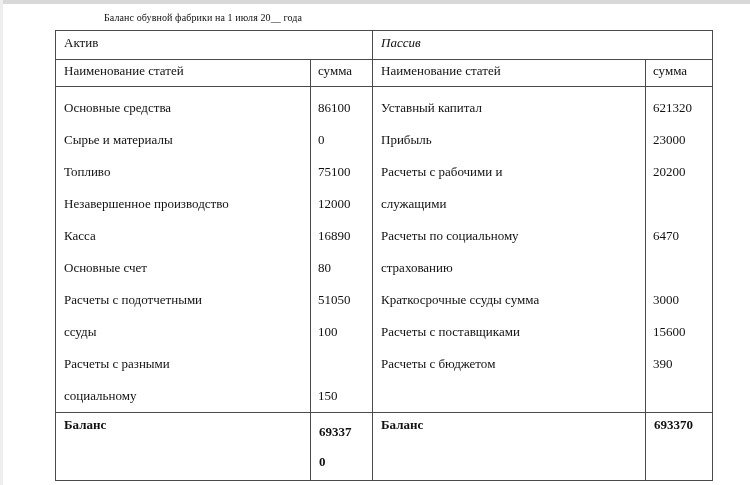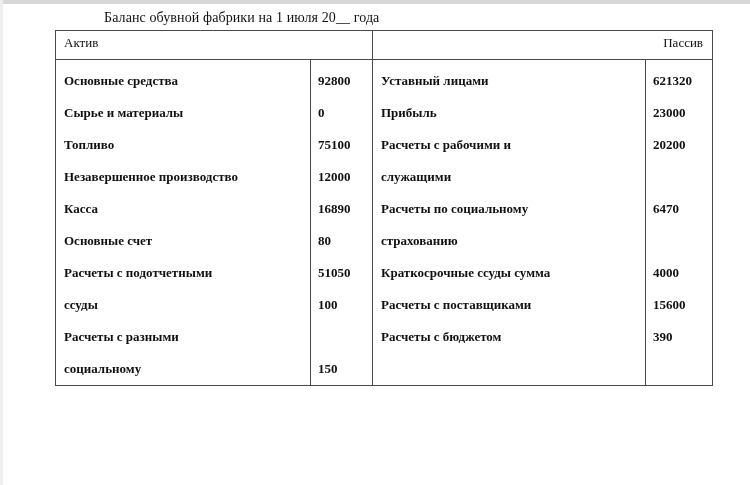--- a/index.html
+++ b/index.html
@@ -40,21 +40,21 @@
     left: 0;
     top: 0;
     width: 750px;
     height: 485px;
   }
 
   .doc-title {
     position: absolute;
     left: 104px;
     top: 8px;
-    font-size: 14px;
+    font-size: 10px;
     line-height: 19px;
     white-space: nowrap;
     letter-spacing: 0.1px;
   }
 
   .balance-table {
     position: absolute;
     left: 55px;
     top: 30px;
     width: 657px;
@@ -76,39 +76,38 @@
   col.c-sum-right  { width: 67px;  }
 
   
   .hdr-band {
     height: 29px;
   }
   .hdr-band td {
     padding: 4px 8px 0 8px;
   }
   .hdr-aktiv  { text-align: left; }
-  .hdr-passiv { text-align: right; padding-right: 9px !important; }
+  .hdr-passiv { text-align: left; padding-right: 9px !important; font-style: italic; }
 
   
   .hdr-sub { height: 27px; }
   .hdr-sub td {
     padding: 3px 8px 0 8px;
   }
 
   
   .body-cell {
     height: 298px;
     padding: 5px 8px 0 8px !important;
   }
   .line {
     height: 32px;
     line-height: 32px;
     white-space: nowrap;
     overflow: hidden;
-    font-weight: bold;
   }
 
   
   .total-row td {
     height: 63px;
     padding: 4px 8px 0 8px !important;
     font-weight: bold;
   }
   .total-row .line { height: 30px; line-height: 30px; }
 
@@ -131,69 +130,84 @@
       <col class="c-name-right">
       <col class="c-sum-right">
     </colgroup>
     <tbody>
 
       <tr class="hdr-band">
         <td class="hdr-aktiv" colspan="2">Актив</td>
         <td class="hdr-passiv" colspan="2">Пассив</td>
       </tr>
 
+      <tr class="hdr-sub">
+        <td>Наименование статей</td>
+        <td class="sum-col">сумма</td>
+        <td>Наименование статей</td>
+        <td class="sum-col">сумма</td>
+      </tr>
 
       <tr>
         <td class="body-cell">
           <div class="line">Основные средства</div>
           <div class="line">Сырье и материалы</div>
           <div class="line">Топливо</div>
           <div class="line">Незавершенное производство</div>
           <div class="line">Касса</div>
           <div class="line">Основные счет</div>
           <div class="line">Расчеты с подотчетными</div>
           <div class="line">ссуды</div>
           <div class="line">Расчеты с разными</div>
           <div class="line">социальному</div>
         </td>
         <td class="body-cell sum-col">
-          <div class="line">92800</div>
+          <div class="line">86100</div>
           <div class="line">0</div>
           <div class="line">75100</div>
           <div class="line">12000</div>
           <div class="line">16890</div>
           <div class="line">80</div>
           <div class="line">51050</div>
           <div class="line">100</div>
           <div class="line"></div>
           <div class="line">150</div>
         </td>
         <td class="body-cell">
-          <div class="line">Уставный лицами</div>
+          <div class="line">Уставный капитал</div>
           <div class="line">Прибыль</div>
           <div class="line">Расчеты с рабочими и</div>
           <div class="line">служащими</div>
           <div class="line">Расчеты по социальному</div>
           <div class="line">страхованию</div>
           <div class="line">Краткосрочные ссуды сумма</div>
           <div class="line">Расчеты с поставщиками</div>
           <div class="line">Расчеты с бюджетом</div>
           <div class="line"></div>
         </td>
         <td class="body-cell sum-col">
           <div class="line">621320</div>
           <div class="line">23000</div>
           <div class="line">20200</div>
           <div class="line"></div>
           <div class="line">6470</div>
           <div class="line"></div>
-          <div class="line">4000</div>
+          <div class="line">3000</div>
           <div class="line">15600</div>
           <div class="line">390</div>
           <div class="line"></div>
         </td>
       </tr>
 
+      <tr class="total-row">
+        <td>Баланс</td>
+        <td class="sum-col">
+          <div class="line">69337</div>
+          <div class="line">0</div>
+        </td>
+        <td>Баланс</td>
+        <td class="sum-col">693370</td>
+      </tr>
 
     </tbody>
   </table>
 
 </div>
 
 </body></html>

